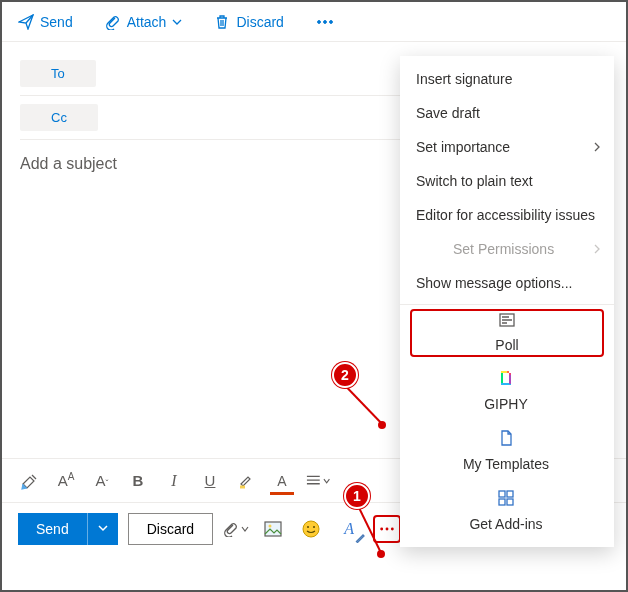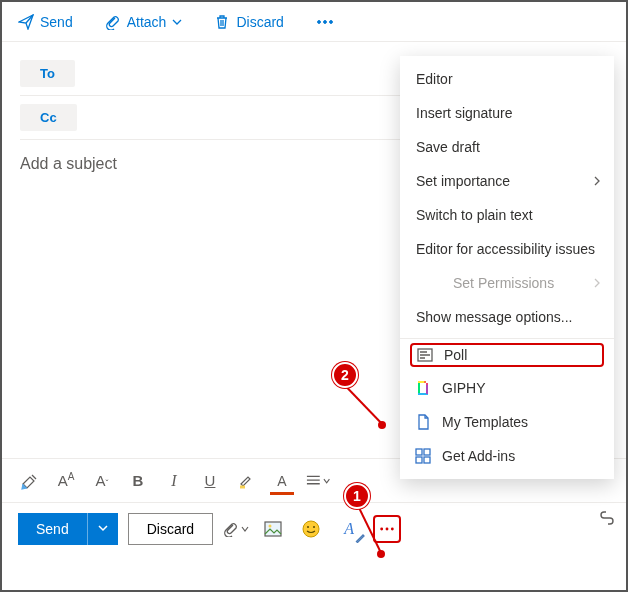--- a/index.html
+++ b/index.html
@@ -8,21 +8,21 @@
   
   .top-toolbar { display: flex; align-items: center; height: 40px; padding: 0 8px; gap: 4px; border-bottom: 1px solid #edebe9; }
   .tb-btn { display: inline-flex; align-items: center; gap: 6px; padding: 4px 8px; color: #0078d4; cursor: pointer; border-radius: 2px; }
   .tb-btn svg { stroke: #0078d4; }
   .tb-sep { width: 8px; }
   .chev-small { width: 10px; height: 10px; }
 
   
   .compose { padding: 10px 18px 0 18px; }
   .field-row { display: flex; align-items: center; height: 44px; border-bottom: 1px solid #edebe9; }
-  .field-btn { background: #f3f2f1; color: #0078d4; font-weight: 700; padding: 6px 20px; border-radius: 2px; cursor: pointer; font-size: 13px; }
+  .field-btn { background: #f3f2f1; color: #0078d4; font-weight: 400; padding: 6px 31px; border-radius: 2px; cursor: pointer; font-size: 13px; }
   .subject-row { height: 48px; display: flex; align-items: center; }
   .subject-input { border: none; outline: none; width: 100%; font-size: 16px; color: #605e5c; }
   .subject-input::placeholder { color: #605e5c; }
   .body-area { height: 270px; }
 
   
   .fmt-toolbar { display: flex; align-items: center; gap: 12px; padding: 6px 16px; border-top: 1px solid #edebe9; height: 44px; color: #605e5c; }
   .fmt-btn { display: inline-flex; align-items: center; justify-content: center; width: 24px; height: 24px; cursor: pointer; }
   .bold { font-weight: 700; font-size: 15px; }
   .italic { font-style: italic; font-family: Georgia, serif; font-size: 16px; }
@@ -38,21 +38,21 @@
   .discard-btn { background: #fff; border: 1px solid #8a8886; padding: 7px 18px; cursor: pointer; font-size: 14px; }
   .icon-btn { display: inline-flex; align-items: center; justify-content: center; width: 28px; height: 28px; cursor: pointer; color: #605e5c; }
   .attach-group { display: inline-flex; align-items: center; gap: 2px; }
 
   
   .menu { position: absolute; top: 54px; right: 12px; width: 214px; background: #fff; box-shadow: 0 6px 20px rgba(0,0,0,.18); padding: 6px 0; z-index: 20; }
   .menu-item { display: flex; align-items: center; gap: 10px; padding: 9px 16px; cursor: pointer; font-size: 14px; color: #323130; position: relative; }
   .menu-item.disabled { color: #a19f9d; margin-left: 37px; }
   .menu-item .sub-chev { position: absolute; right: 12px; }
   .menu-sep { height: 1px; background: #edebe9; margin: 4px 0; }
-  .menu-item.iconed { padding-left: 14px; }
+  .menu-item.iconed { padding-left: 14px; flex-direction: column; }
   .menu-icon { width: 18px; display: inline-flex; justify-content: center; }
 
   
   .red-box { border: 2px solid #d40000; border-radius: 4px; padding: 2px 4px !important; margin: 4px 10px; }
 
   
   .callout { position: absolute; width: 26px; height: 26px; border-radius: 50%; background: #d40000; color: #fff; border: 2px solid #fff; box-shadow: 0 0 0 1px #d40000; display: flex; align-items: center; justify-content: center; font-weight: 700; font-size: 14px; z-index: 40; }
   .callout-line { position: absolute; width: 2px; background: #d40000; z-index: 30; transform-origin: top left; }
   .callout-dot { position: absolute; width: 8px; height: 8px; background: #d40000; border-radius: 50%; z-index: 35; }
 
@@ -194,23 +194,20 @@
     <svg width="18" height="16" viewBox="0 0 18 16" fill="#d40000">
         <circle cx="3" cy="8" r="1.6"></circle>
         <circle cx="9" cy="8" r="1.6"></circle>
         <circle cx="15" cy="8" r="1.6"></circle>
       </svg>
   </span>
 </div>
 
 <div class="menu">
   <div class="menu-item">
-      <span>Editor</span>
-    </div>
-  <div class="menu-item">
       <span>Insert signature</span>
     </div>
   <div class="menu-item">
       <span>Save draft</span>
     </div>
   <div class="menu-item">
     <span>Set importance</span>
     <svg class="sub-chev" width="10" height="10" viewBox="0 0 10 10" fill="none" stroke="#605e5c" stroke-width="1.3">
         <path d="M3 1 L7 5 L3 9"></path>
       </svg>

